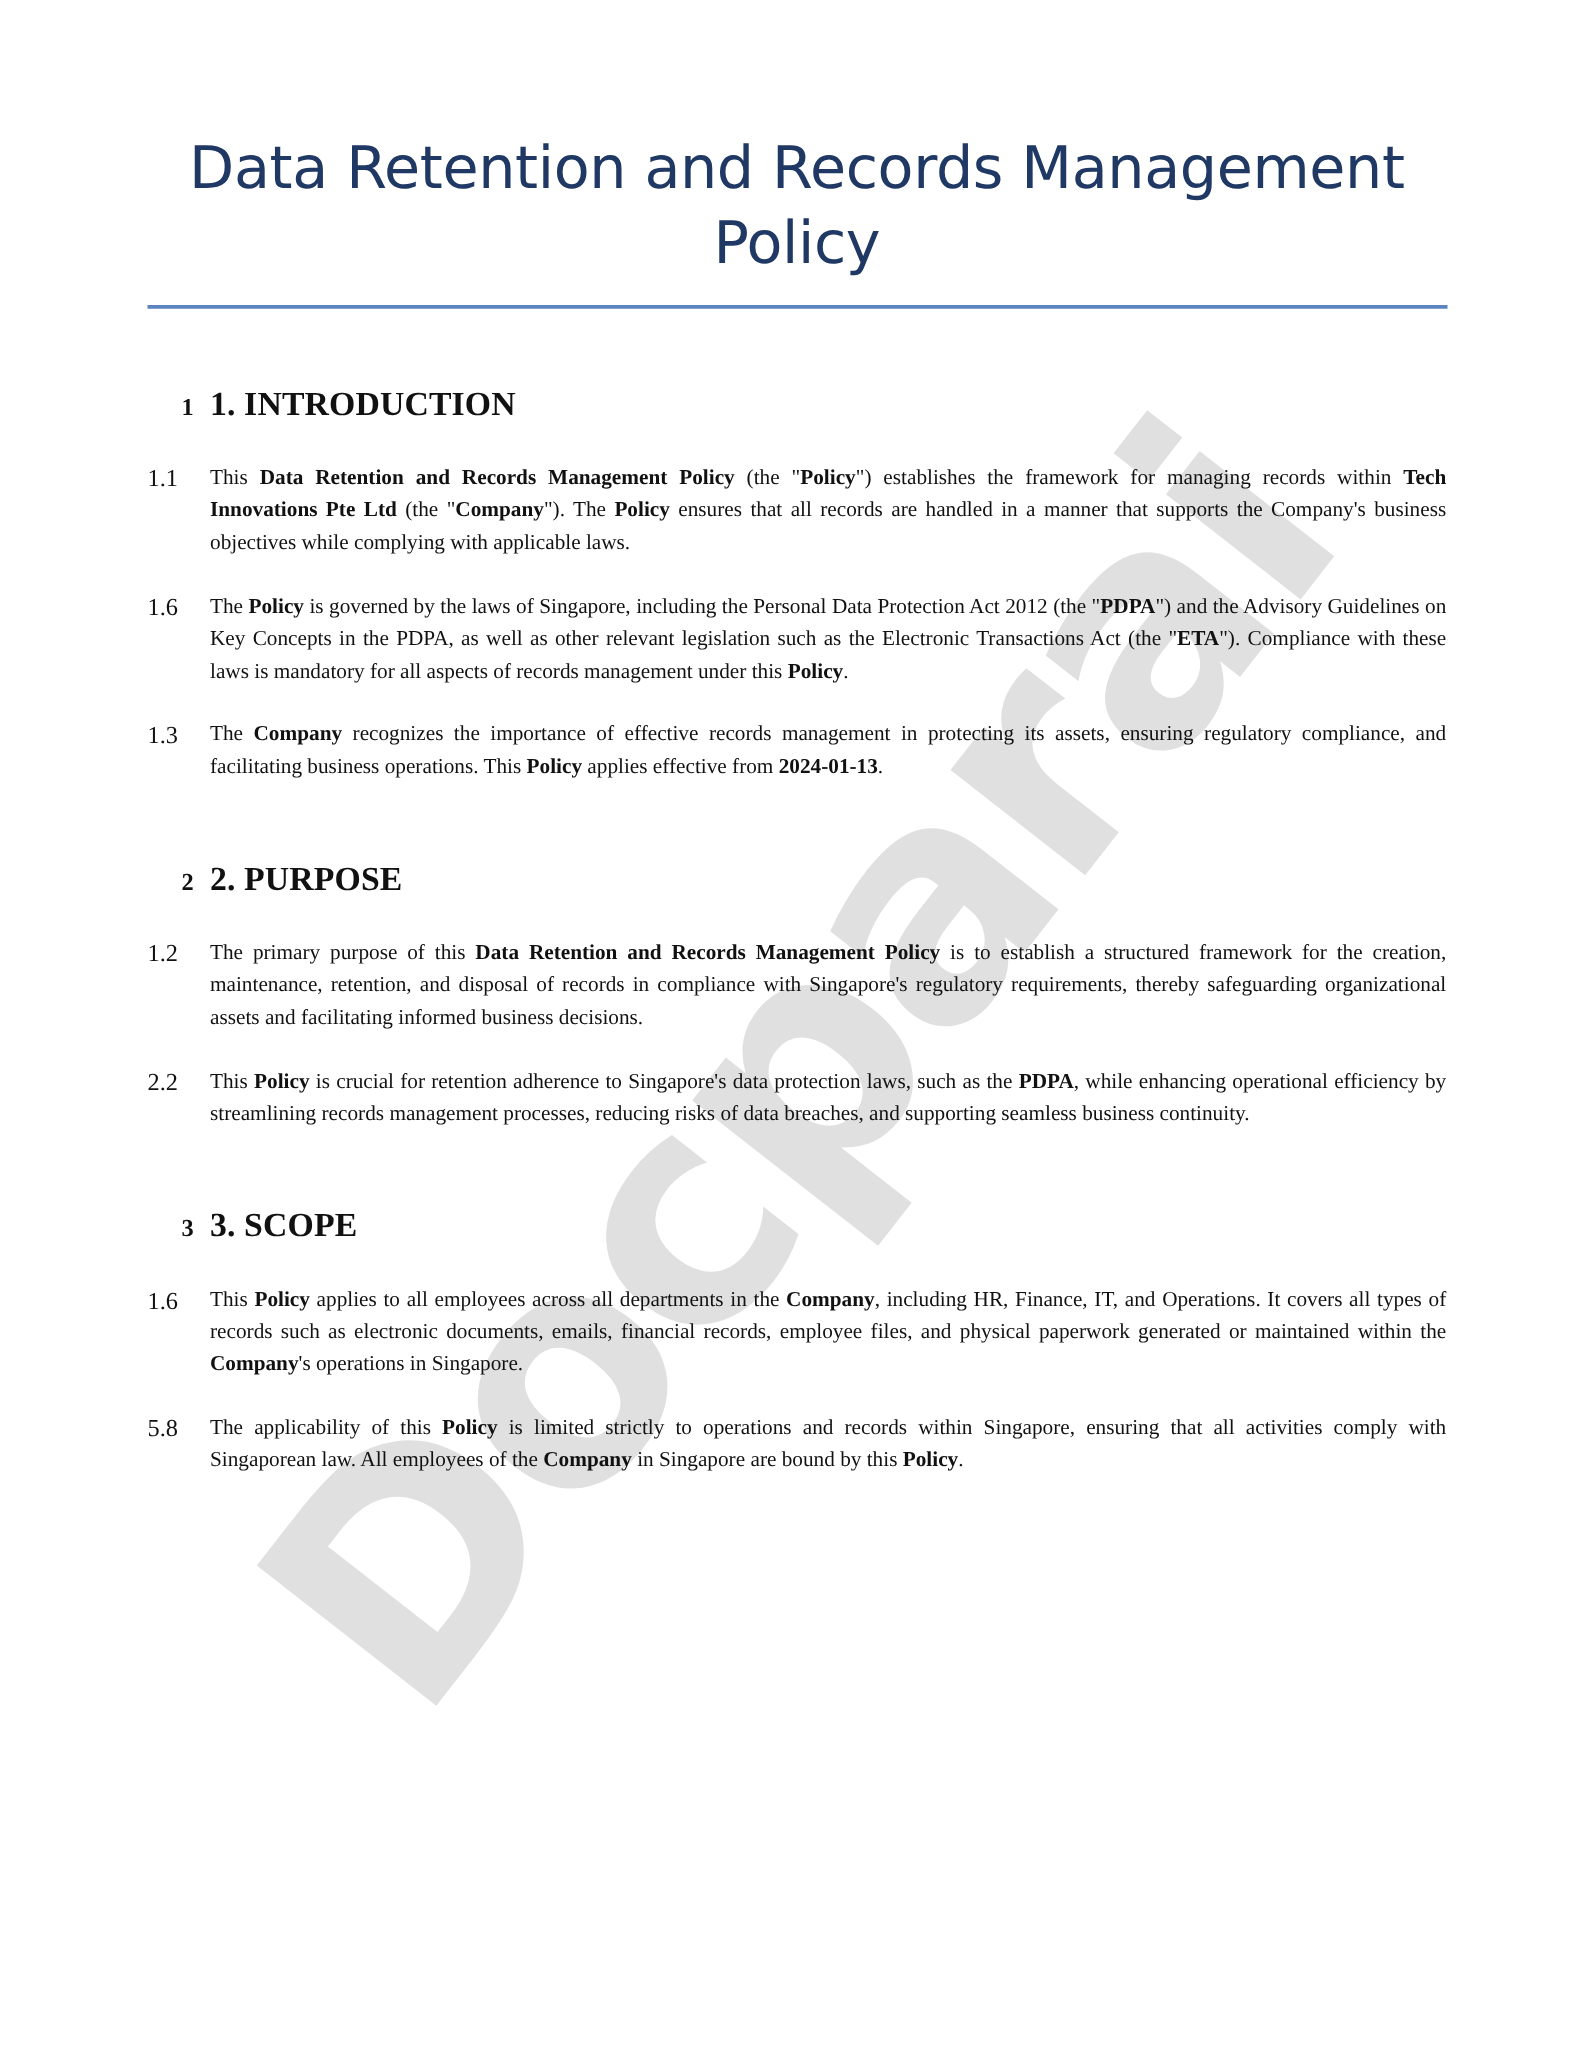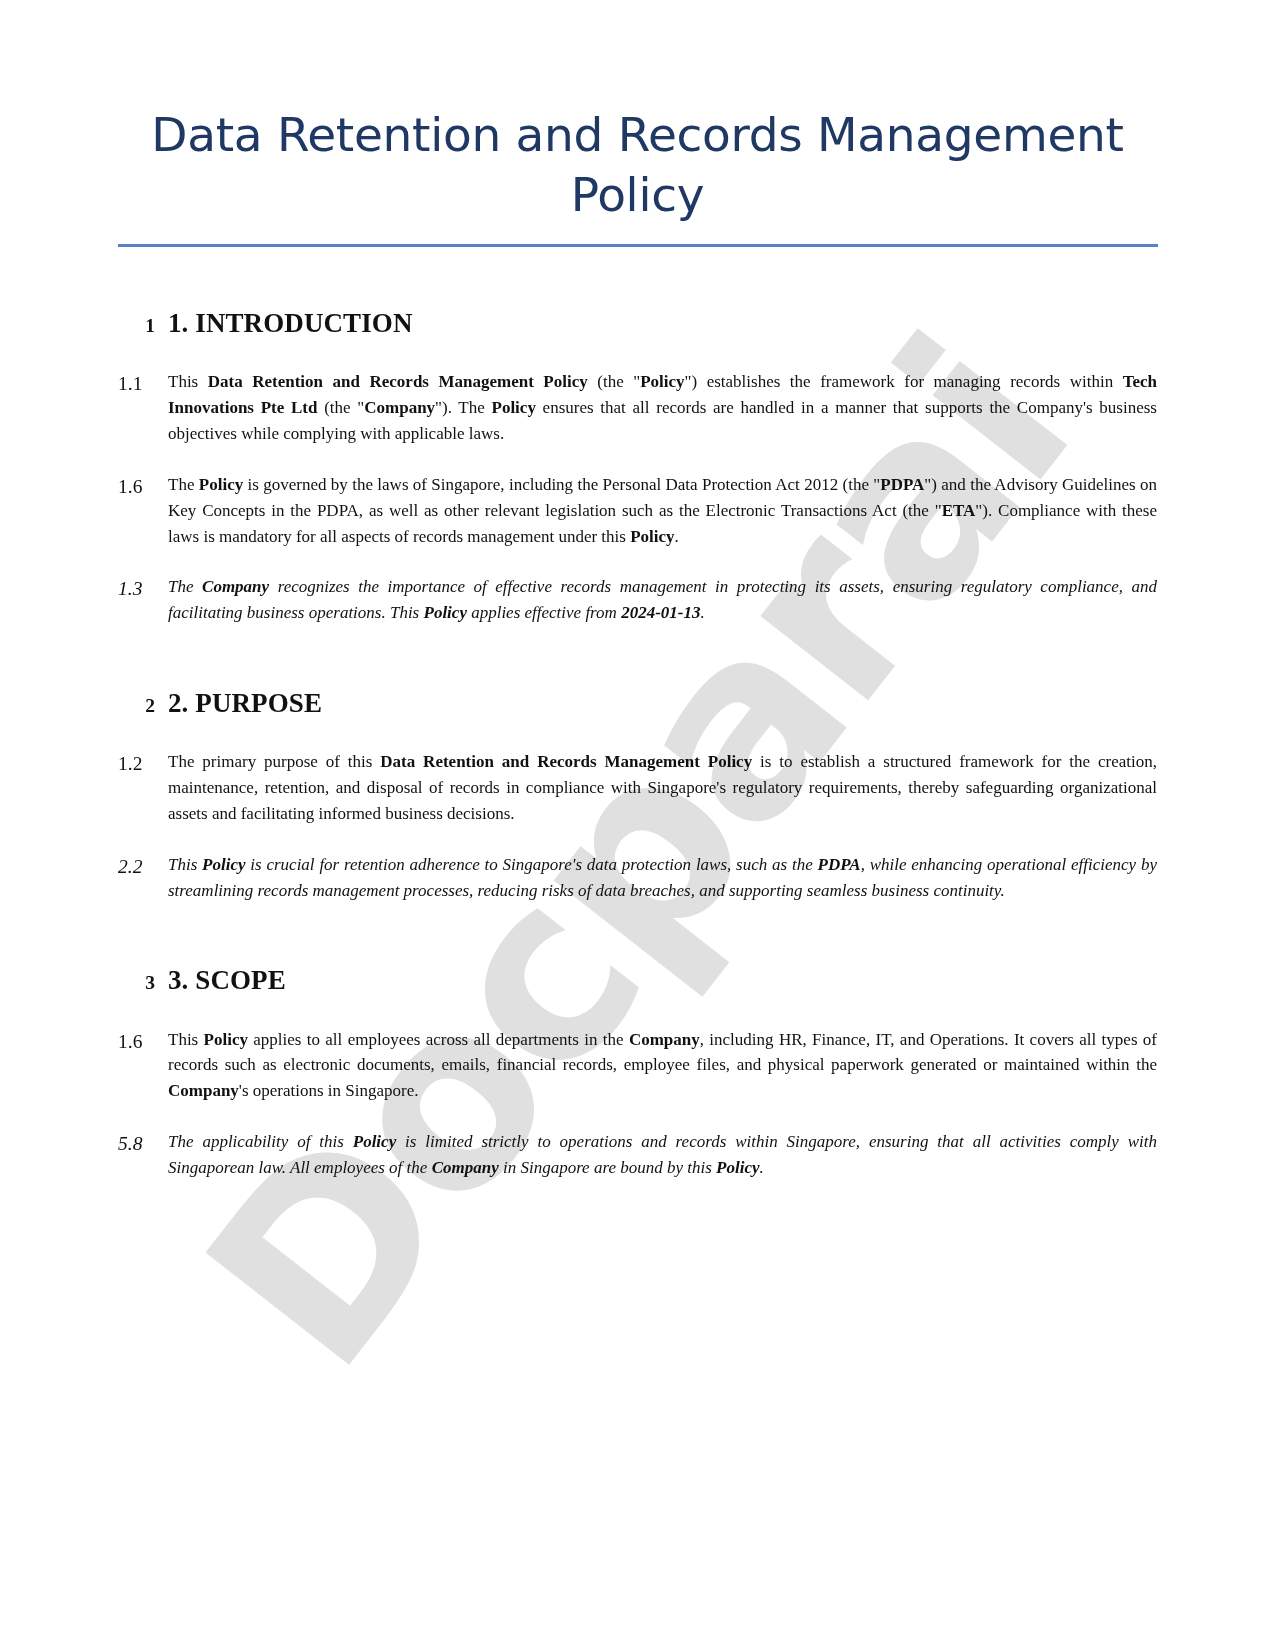--- a/index.html
+++ b/index.html
@@ -109,21 +109,20 @@
     letter-spacing: 0.1px;
   }
 
   .clause-row {
     display: flex;
     align-items: flex-start;
     margin-bottom: 25px;
   }
   .clause-row:last-child {
     margin-bottom: 0;
-    font-style: italic;
   }
   .clause-num {
     width: 50px;
     flex: 0 0 50px;
     text-align: left;
     padding-right: 13px;
     box-sizing: border-box;
     font-size: 19.5px;
     line-height: 1.52;
     white-space: nowrap;

